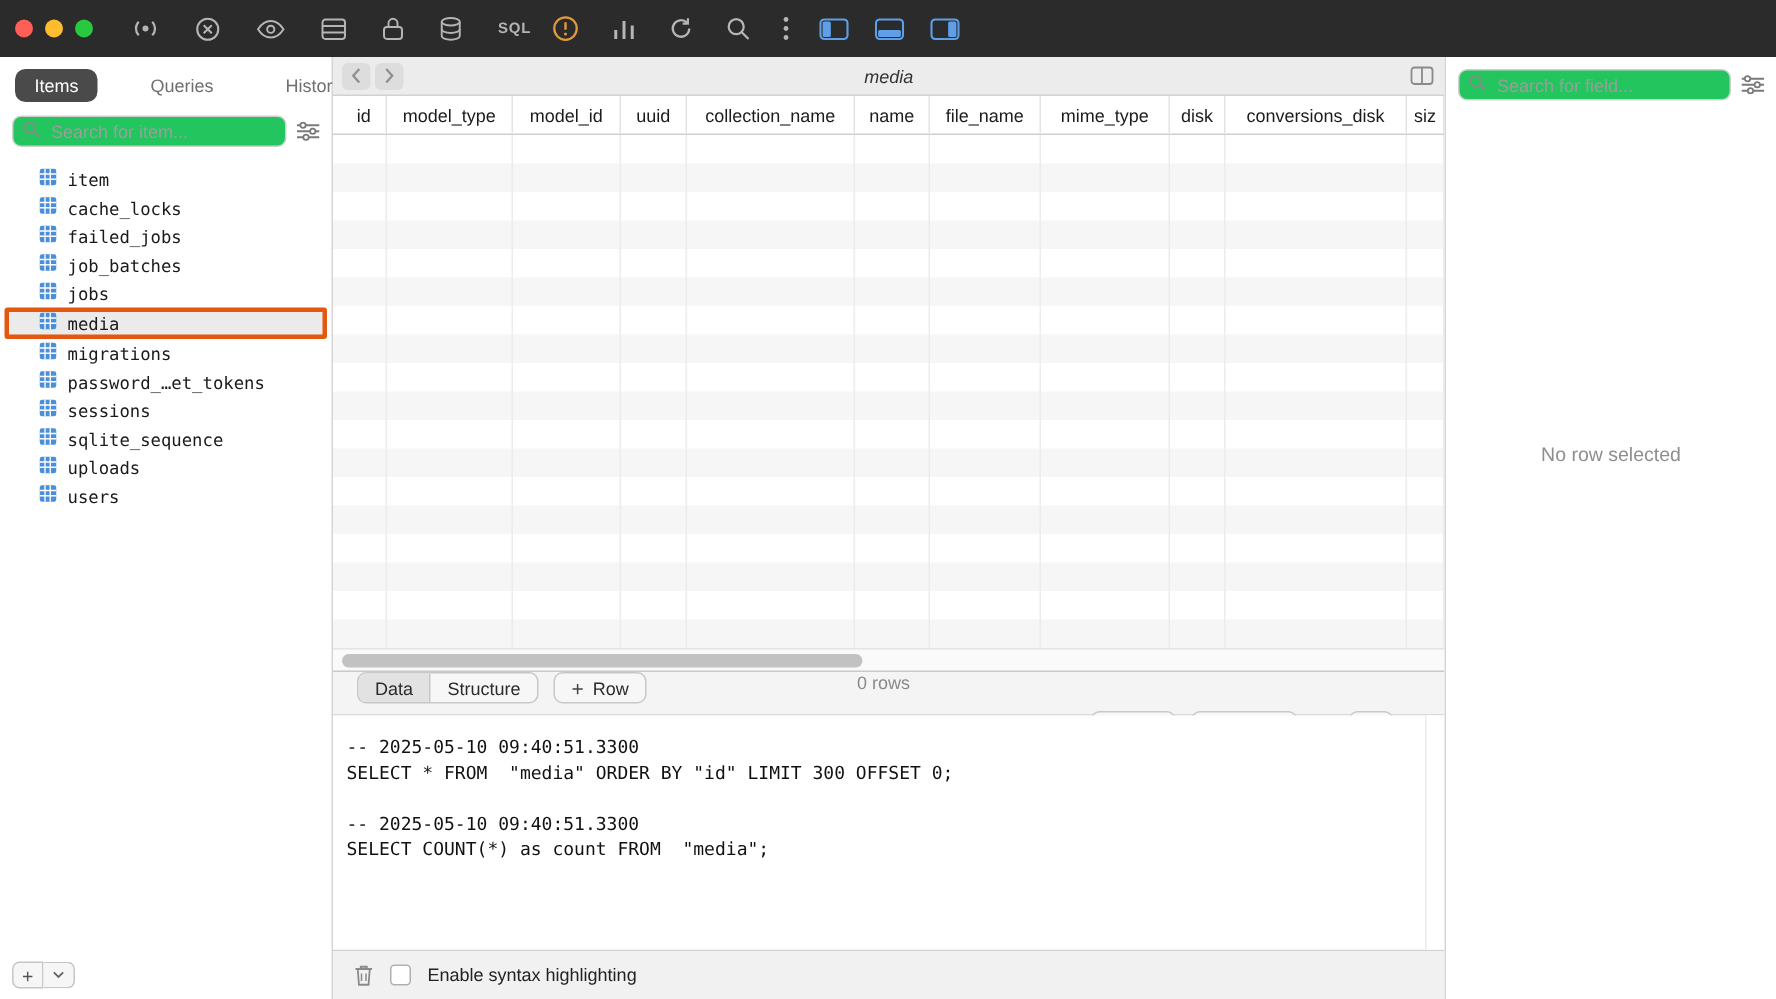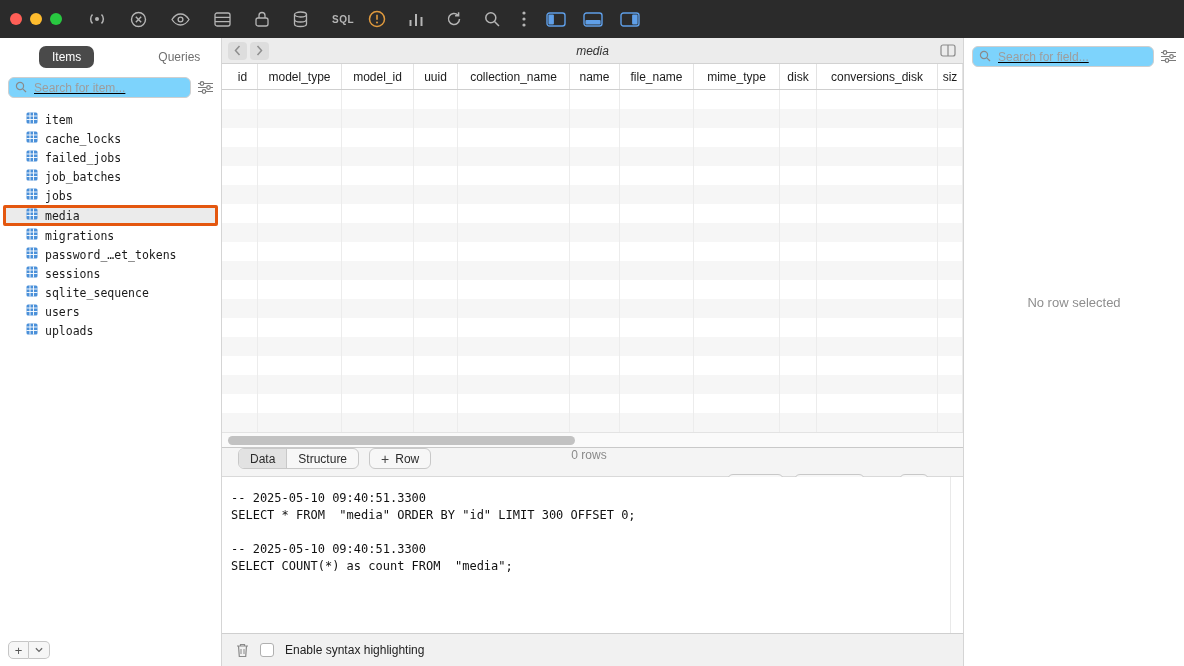--- a/index.html
+++ b/index.html
@@ -36,26 +36,26 @@
 
   
   .body { flex: 1; display: flex; min-height: 0; }
 
   
   .sidebar-left {
     width: 222px; flex: 0 0 222px; background: #fff;
     border-right: 1px solid #d5d5d5; display: flex; flex-direction: column; position: relative;
   }
   .tabs { display: flex; align-items: center; padding: 8px 10px 0; gap: 22px; }
-  .tab { font-size: 12px; color: #6f6f6f; padding: 4px 13px; border-radius: 7px; white-space: nowrap; margin-left: 29px; }
+  .tab { font-size: 12px; color: #6f6f6f; padding: 4px 13px; border-radius: 7px; white-space: nowrap; }
   .tab.active { background: #4a4a4a; color: #fff; }
   .search-row { display: flex; align-items: center; padding: 0 8px; gap: 7px; margin-top: 9px; }
   .search-box {
     flex: 1; height: 21px; border: 1px solid #cfcfcf; border-radius: 6px;
-    display: flex; align-items: center; gap: 5px; padding: 0 6px; background: #7dd3fc; min-width: 0; text-decoration: underline;
+    display: flex; align-items: center; gap: 5px; padding: 0 6px; background: #22c55e; min-width: 0;
   }
   .search-box input {
     border: none; outline: none; flex: 1; min-width: 0; font-size: 12px;
     font-family: "Liberation Sans", sans-serif; color: #333; background: transparent;
   }
   .search-box input::placeholder { color: #9d9d9d; }
   .table-list { list-style: none; margin: 12px 0 0; padding: 0; }
   .table-item {
     height: 19px; display: flex; align-items: center; gap: 7px;
     padding: 0 8px 0 26px; font-family: "DejaVu Sans Mono", monospace;
@@ -393,30 +393,30 @@
     </span>
     <span>sqlite_sequence</span>
   </li>
           <li class="table-item">
     <span class="icon">
       <svg width="12" height="12" viewBox="0 0 12 12">
                 <rect x="0.5" y="0.5" width="11" height="11" rx="1.5" fill="#4a90d9"></rect>
                 <path d="M0.5 4h11M0.5 7.5h11M4 0.5v11M7.5 0.5v11" stroke="#fff" stroke-width="0.9"></path>
               </svg>
     </span>
+    <span>uploads</span>
+  </li>
+          <li class="table-item">
+    <span class="icon">
+      <svg width="12" height="12" viewBox="0 0 12 12">
+                <rect x="0.5" y="0.5" width="11" height="11" rx="1.5" fill="#4a90d9"></rect>
+                <path d="M0.5 4h11M0.5 7.5h11M4 0.5v11M7.5 0.5v11" stroke="#fff" stroke-width="0.9"></path>
+              </svg>
+    </span>
     <span>users</span>
-  </li>
-          <li class="table-item">
-    <span class="icon">
-      <svg width="12" height="12" viewBox="0 0 12 12">
-                <rect x="0.5" y="0.5" width="11" height="11" rx="1.5" fill="#4a90d9"></rect>
-                <path d="M0.5 4h11M0.5 7.5h11M4 0.5v11M7.5 0.5v11" stroke="#fff" stroke-width="0.9"></path>
-              </svg>
-    </span>
-    <span>uploads</span>
   </li>
         </ul>
       <div class="add-split">
         <button class="add-seg first">+</button>
         <button class="add-seg last">
           <svg width="9" height="6" viewBox="0 0 9 6">
               <path d="M1 1l3.5 3.5L8 1" stroke="#666" fill="none" stroke-width="1.4"></path>
             </svg>
         </button>
       </div>

